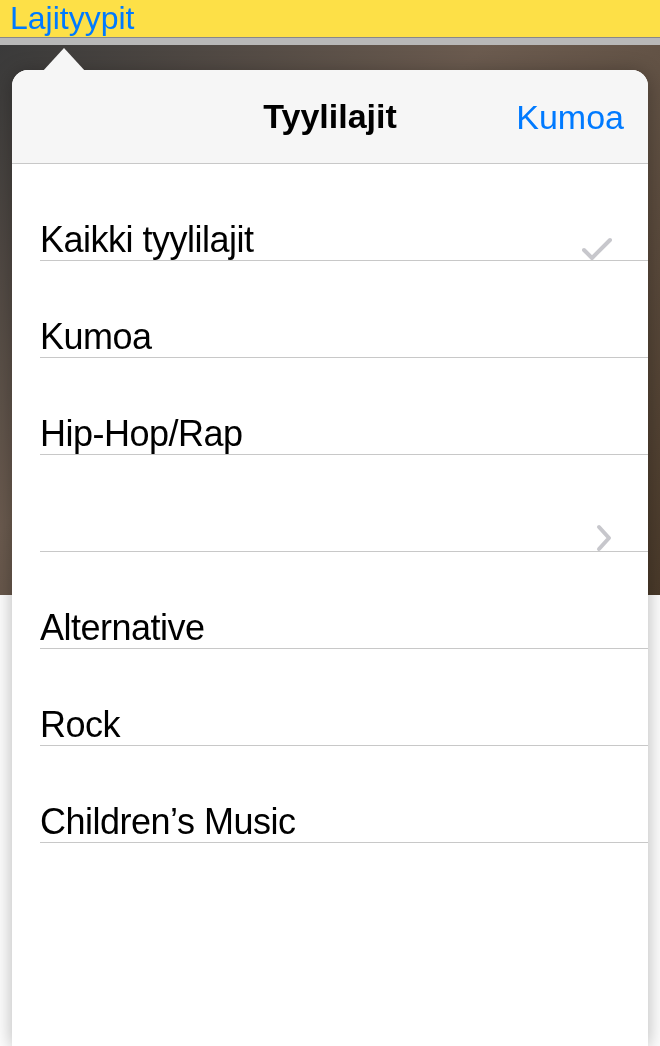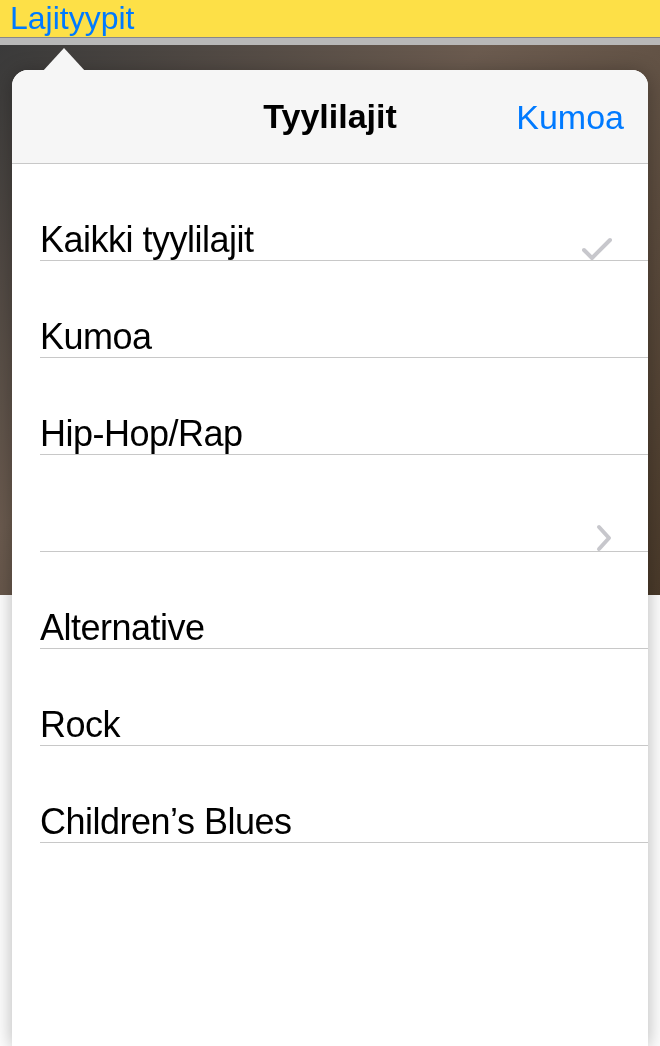--- a/index.html
+++ b/index.html
@@ -184,17 +184,17 @@
           </svg>
         </span>
       </div>
       <div class="list-row">
         <span class="list-label">Alternative</span>
       </div>
       <div class="list-row">
         <span class="list-label">Rock</span>
       </div>
       <div class="list-row">
-        <span class="list-label">Children’s Blues</span>
+        <span class="list-label">Children’s Music</span>
       </div>
       <div class="list-row"></div>
     </div>
 </div>
 
 </body></html>

